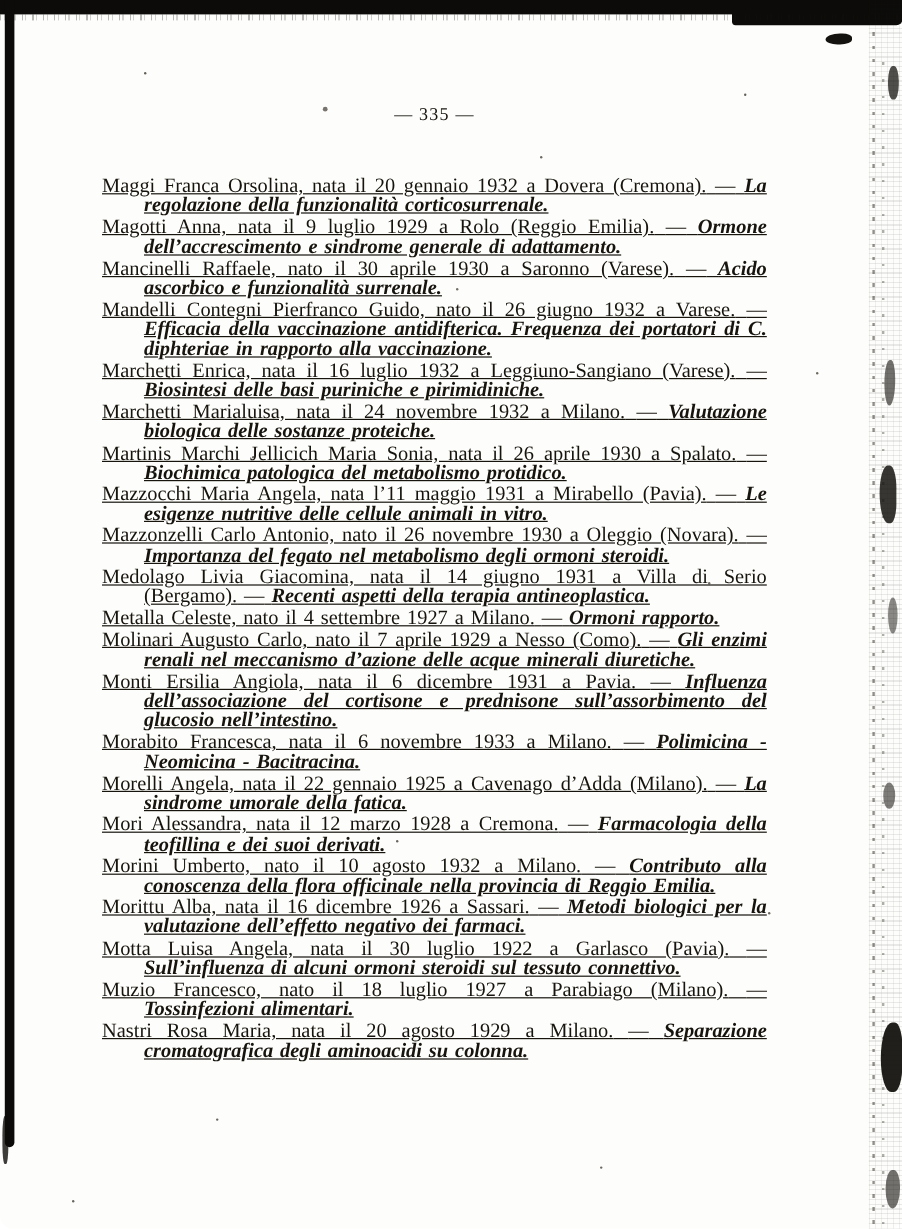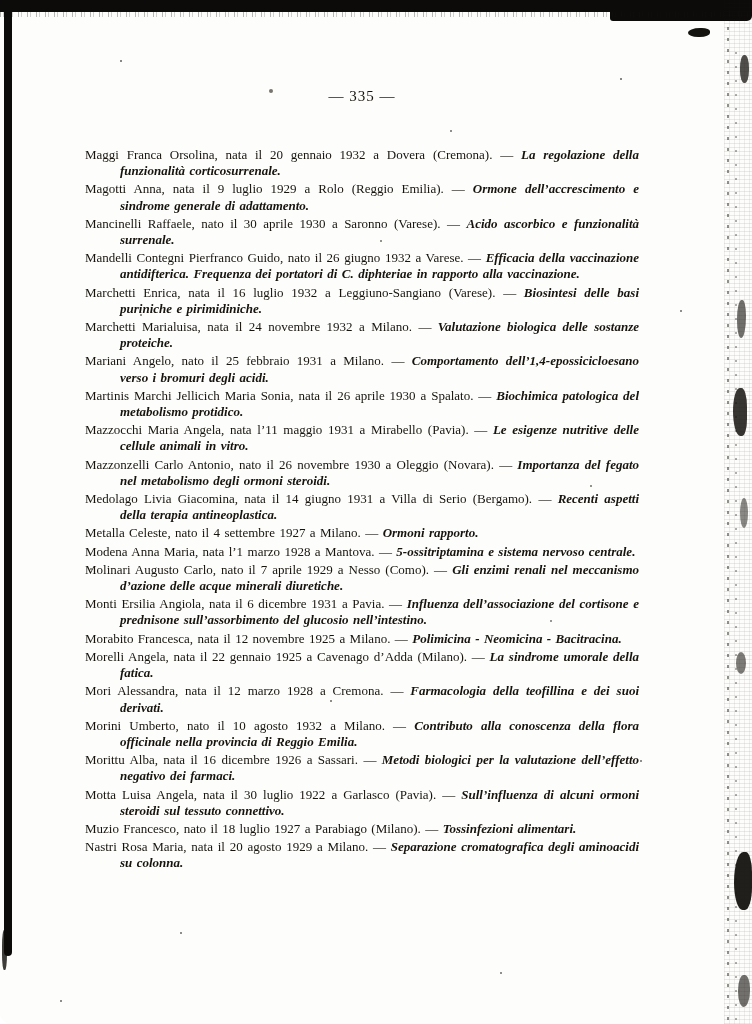--- a/index.html
+++ b/index.html
@@ -69,24 +69,25 @@
     position: absolute; left: 85px; top: 88px; width: 554px;
     color: #17140e;
   }
   .page-number {
     text-align: center;
     font-size: 15px;
     letter-spacing: 1px;
     margin: 0 0 42px 0;
   }
   .entries {
-    font-size: 13px;
+    font-size: 17px;
     line-height: 16.2px;
     text-align: justify;
     word-spacing: 0.09em;
+    text-decoration: underline;
   }
   .entry {
     margin: 0 0 2px 0;
     padding-left: 35px;
     text-indent: -35px;
   }
   .entry .thesis-title {
     font-style: italic;
     font-weight: bold;
   }
@@ -116,30 +117,28 @@
 
   <div class="content">
     <div class="page-number">— 335 —</div>
     <div class="entries" id="entries">
         <p class="entry"><span>Maggi Franca Orsolina, nata il 20 gennaio 1932 a Dovera (Cremona).</span> <span>—</span> <span class="thesis-title">La regolazione della funzionalità corticosurrenale.</span></p>
         <p class="entry"><span>Magotti Anna, nata il 9 luglio 1929 a Rolo (Reggio Emilia).</span> <span>—</span> <span class="thesis-title">Ormone dell’accrescimento e sindrome generale di adattamento.</span></p>
         <p class="entry"><span>Mancinelli Raffaele, nato il 30 aprile 1930 a Saronno (Varese).</span> <span>—</span> <span class="thesis-title">Acido ascorbico e funzionalità surrenale.</span></p>
         <p class="entry"><span>Mandelli Contegni Pierfranco Guido, nato il 26 giugno 1932 a Varese.</span> <span>—</span> <span class="thesis-title">Efficacia della vaccinazione antidifterica. Frequenza dei portatori di C. diphteriae in rapporto alla vaccinazione.</span></p>
         <p class="entry"><span>Marchetti Enrica, nata il 16 luglio 1932 a Leggiuno-Sangiano (Varese).</span> <span>—</span> <span class="thesis-title">Biosintesi delle basi puriniche e pirimidiniche.</span></p>
         <p class="entry"><span>Marchetti Marialuisa, nata il 24 novembre 1932 a Milano.</span> <span>—</span> <span class="thesis-title">Valutazione biologica delle sostanze proteiche.</span></p>
-        <p class="entry"><span>Mariani Angelo, nato il 25 febbraio 1931 a Milano.</span> <span>—</span> <span class="thesis-title">Comportamento dell’1,4-epossicicloesano verso i bromuri degli acidi.</span></p>
         <p class="entry"><span>Martinis Marchi Jellicich Maria Sonia, nata il 26 aprile 1930 a Spalato.</span> <span>—</span> <span class="thesis-title">Biochimica patologica del metabolismo protidico.</span></p>
         <p class="entry"><span>Mazzocchi Maria Angela, nata l’11 maggio 1931 a Mirabello (Pavia).</span> <span>—</span> <span class="thesis-title">Le esigenze nutritive delle cellule animali in vitro.</span></p>
         <p class="entry"><span>Mazzonzelli Carlo Antonio, nato il 26 novembre 1930 a Oleggio (Novara).</span> <span>—</span> <span class="thesis-title">Importanza del fegato nel metabolismo degli ormoni steroidi.</span></p>
         <p class="entry"><span>Medolago Livia Giacomina, nata il 14 giugno 1931 a Villa di Serio (Bergamo).</span> <span>—</span> <span class="thesis-title">Recenti aspetti della terapia antineoplastica.</span></p>
         <p class="entry"><span>Metalla Celeste, nato il 4 settembre 1927 a Milano.</span> <span>—</span> <span class="thesis-title">Ormoni rapporto.</span></p>
-        <p class="entry"><span>Modena Anna Maria, nata l’1 marzo 1928 a Mantova.</span> <span>—</span> <span class="thesis-title">5-ossitriptamina e sistema nervoso centrale.</span></p>
         <p class="entry"><span>Molinari Augusto Carlo, nato il 7 aprile 1929 a Nesso (Como).</span> <span>—</span> <span class="thesis-title">Gli enzimi renali nel meccanismo d’azione delle acque minerali diuretiche.</span></p>
         <p class="entry"><span>Monti Ersilia Angiola, nata il 6 dicembre 1931 a Pavia.</span> <span>—</span> <span class="thesis-title">Influenza dell’associazione del cortisone e prednisone sull’assorbimento del glucosio nell’intestino.</span></p>
-        <p class="entry"><span>Morabito Francesca, nata il 12 novembre 1925 a Milano.</span> <span>—</span> <span class="thesis-title">Polimicina - Neomicina - Bacitracina.</span></p>
+        <p class="entry"><span>Morabito Francesca, nata il 6 novembre 1933 a Milano.</span> <span>—</span> <span class="thesis-title">Polimicina - Neomicina - Bacitracina.</span></p>
         <p class="entry"><span>Morelli Angela, nata il 22 gennaio 1925 a Cavenago d’Adda (Milano).</span> <span>—</span> <span class="thesis-title">La sindrome umorale della fatica.</span></p>
         <p class="entry"><span>Mori Alessandra, nata il 12 marzo 1928 a Cremona.</span> <span>—</span> <span class="thesis-title">Farmacologia della teofillina e dei suoi derivati.</span></p>
         <p class="entry"><span>Morini Umberto, nato il 10 agosto 1932 a Milano.</span> <span>—</span> <span class="thesis-title">Contributo alla conoscenza della flora officinale nella provincia di Reggio Emilia.</span></p>
         <p class="entry"><span>Morittu Alba, nata il 16 dicembre 1926 a Sassari.</span> <span>—</span> <span class="thesis-title">Metodi biologici per la valutazione dell’effetto negativo dei farmaci.</span></p>
         <p class="entry"><span>Motta Luisa Angela, nata il 30 luglio 1922 a Garlasco (Pavia).</span> <span>—</span> <span class="thesis-title">Sull’influenza di alcuni ormoni steroidi sul tessuto connettivo.</span></p>
         <p class="entry"><span>Muzio Francesco, nato il 18 luglio 1927 a Parabiago (Milano).</span> <span>—</span> <span class="thesis-title">Tossinfezioni alimentari.</span></p>
         <p class="entry"><span>Nastri Rosa Maria, nata il 20 agosto 1929 a Milano.</span> <span>—</span> <span class="thesis-title">Separazione cromatografica degli aminoacidi su colonna.</span></p>
       </div>
   </div>
 

